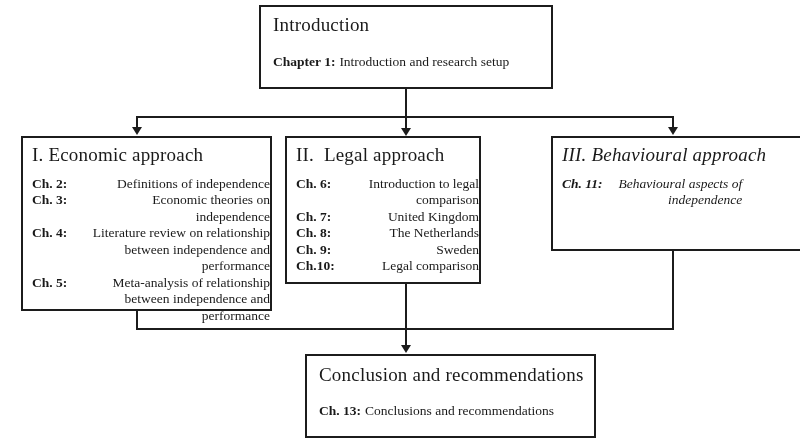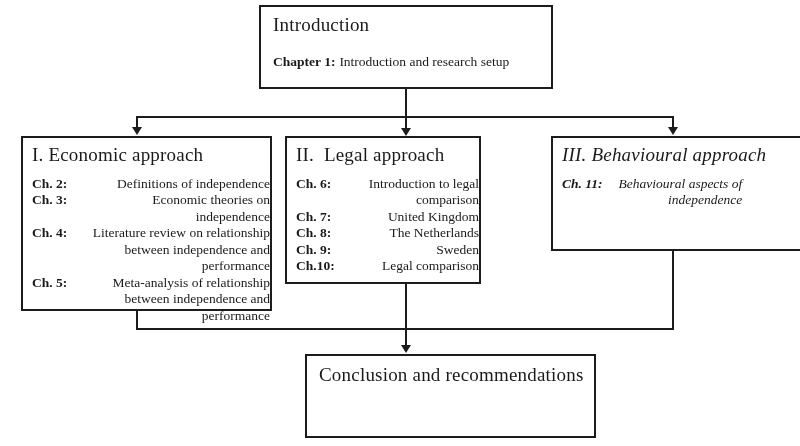--- a/index.html
+++ b/index.html
@@ -196,15 +196,16 @@
 
   <div class="vline" style="left:672px; top:251px; height:79px;"></div>
 
   <div class="hline" style="left:136px; top:328px; width:537px;"></div>
 
   <div class="vline" style="left:405px; top:328px; height:18px;"></div>
   <div class="arrowhead" style="left:401px; top:345px;"></div>
 
   <div class="box" style="left:261px; top:354px; width:291px; height:84px;margin-left:44px;">
     <div class="box-title" style="position:absolute; left:12px; top:8px;">Conclusion and recommendations</div>
+    <div class="box-sub" style="position:absolute; left:12px; top:47px; white-space:pre;"><b>Ch. 13:</b><span style="margin-left:4px;">Conclusions and recommendations</span></div>
   </div>
 
 </div>
 
 </body></html>

